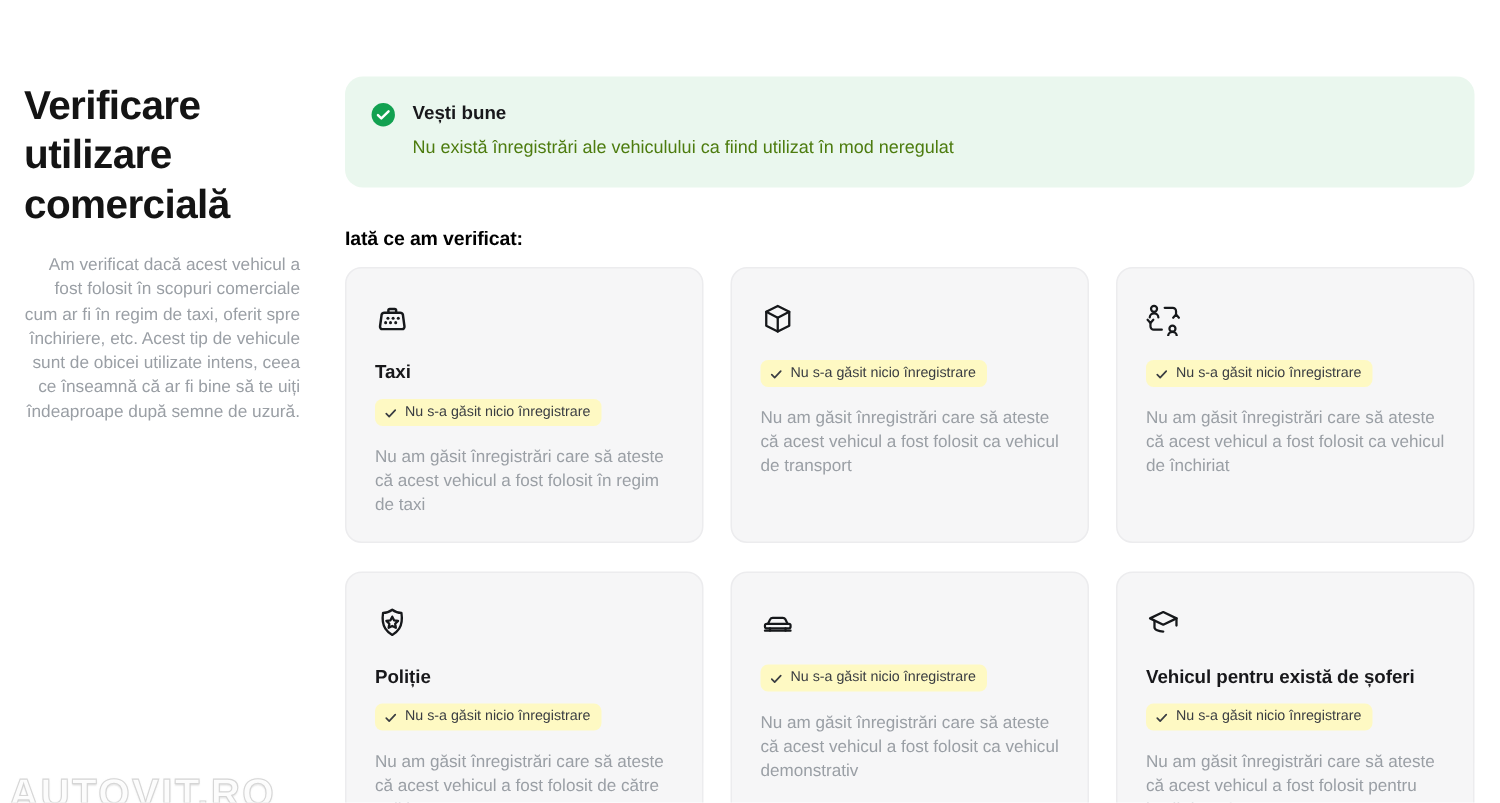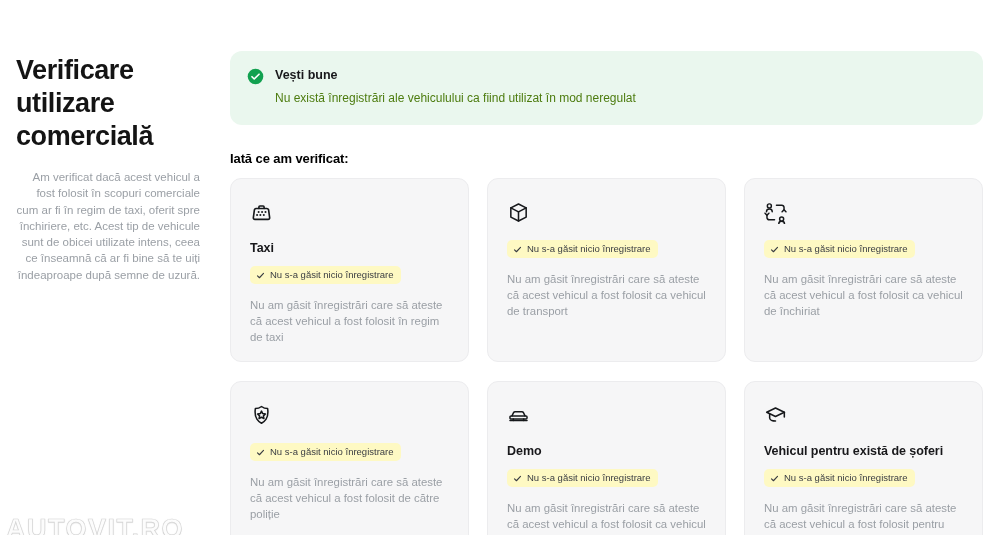--- a/index.html
+++ b/index.html
@@ -273,41 +273,41 @@
         <div class="card-desc">Nu am găsit înregistrări care să ateste că acest vehicul a fost folosit ca vehicul de închiriat</div>
       </div>
 
       <div class="card">
         <span class="card-icon">
           <svg viewBox="0 0 24 24" fill="none" stroke="currentColor" stroke-width="1.6" stroke-linecap="round" stroke-linejoin="round">
             <path d="M12 2.6c2.1 1.6 4.3 2.2 6.4 2.2.5 3.3.3 8-1.6 11-1.2 1.9-2.9 3.3-4.8 4.3-1.9-1-3.6-2.4-4.8-4.3-1.9-3-2.1-7.7-1.6-11 2.1 0 4.3-.6 6.4-2.2z"></path>
             <path d="M12 7.4l1.25 2.56 2.82.4-2.04 1.99.48 2.81L12 13.84l-2.51 1.32.48-2.81-2.04-1.99 2.82-.4z"></path>
           </svg>
         </span>
+        <div class="card-title">Poliție</div>
         <span class="card-badge">
           <span class="badge-check">
             <svg width="9" height="9" viewBox="0 0 24 24" fill="none" stroke="currentColor" stroke-width="3" stroke-linecap="round" stroke-linejoin="round">
                 <path d="M4 12.8l5.2 5.2L20 6.4"></path>
               </svg>
           </span>
           <span>Nu s-a găsit nicio înregistrare</span>
         </span>
         <div class="card-desc">Nu am găsit înregistrări care să ateste că acest vehicul a fost folosit de către poliție</div>
       </div>
 
       <div class="card">
         <span class="card-icon">
           <svg viewBox="0 0 24 24" fill="none" stroke="currentColor" stroke-width="1.55" stroke-linecap="round" stroke-linejoin="round">
             <path d="M5.2 12.4l1.5-3.1a2 2 0 0 1 1.8-1.1h7a2 2 0 0 1 1.8 1.1l1.5 3.1"></path>
             <path d="M4.2 12.4h15.6a1.1 1.1 0 0 1 1.1 1.1v1a1.1 1.1 0 0 1-1.1 1.1H4.2a1.1 1.1 0 0 1-1.1-1.1v-1a1.1 1.1 0 0 1 1.1-1.1z"></path>
             <path d="M3.1 17.2h17.8"></path>
             <path d="M6.6 15.6v1.6M17.4 15.6v1.6"></path>
           </svg>
         </span>
-        <div class="card-title">Demo</div>
         <span class="card-badge">
           <span class="badge-check">
             <svg width="9" height="9" viewBox="0 0 24 24" fill="none" stroke="currentColor" stroke-width="3" stroke-linecap="round" stroke-linejoin="round">
                 <path d="M4 12.8l5.2 5.2L20 6.4"></path>
               </svg>
           </span>
           <span>Nu s-a găsit nicio înregistrare</span>
         </span>
         <div class="card-desc">Nu am găsit înregistrări care să ateste că acest vehicul a fost folosit ca vehicul demonstrativ</div>
       </div>

